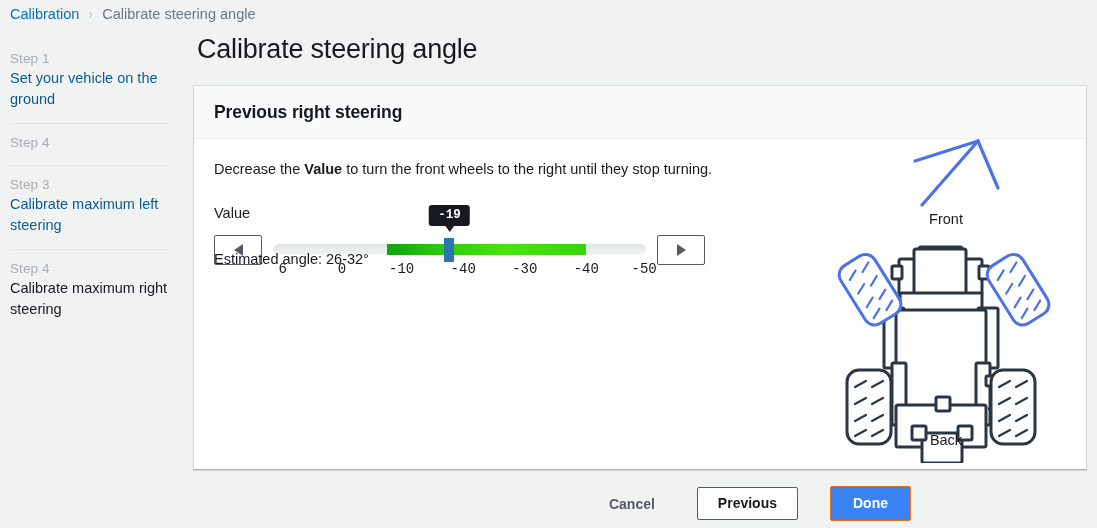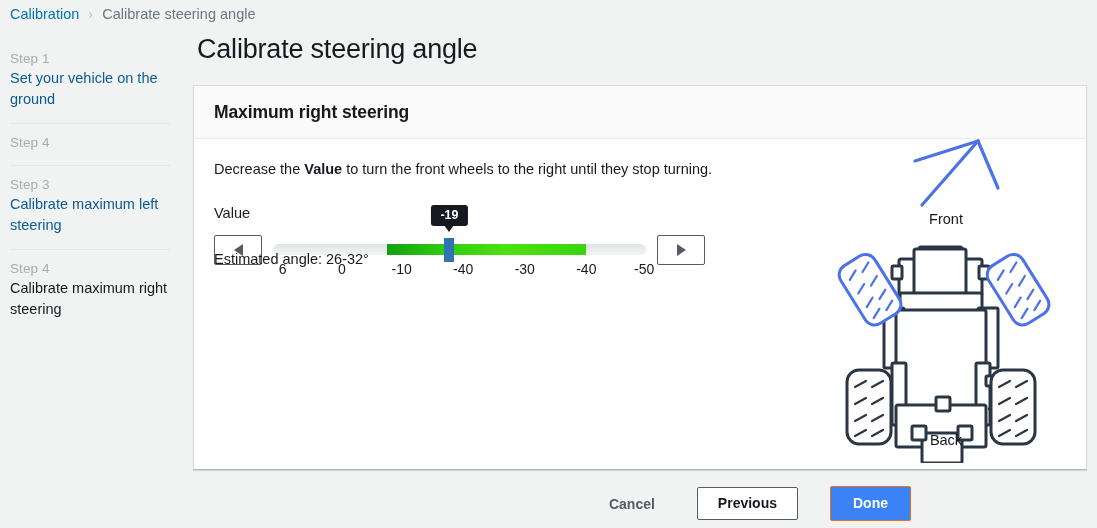--- a/index.html
+++ b/index.html
@@ -76,21 +76,21 @@
   .instruction { font-size: 14.5px; color: #16191f; line-height: 19px; }
   .instruction b { font-weight: bold; }
 
   .value-label {
     font-size: 14.5px; color: #16191f; margin-top: 26px;
   }
 
   
   .slider-row {
     margin-top: 14px; display: flex; align-items: center;
-    position: relative; width: 520px;
+    position: relative; width: 520px; font-family: Liberation Mono, monospace;
   }
   .step-btn {
     width: 48px; height: 30px;
     background: #fff;
     border: 1px solid #545b64;
     border-radius: 2px;
     display: flex; align-items: center; justify-content: center;
     cursor: pointer; flex: none;
   }
   .tri {
@@ -217,21 +217,21 @@
       <div class="step-num">Step 4</div>
       <div class="step-label">Calibrate maximum right steering</div>
     </div>
   </div>
 
   <div class="main">
     <h1 class="page-title">Calibrate steering angle</h1>
 
     <div class="card">
       <div class="card-header">
-        <div class="card-header-title">Maximum right steering</div>
+        <div class="card-header-title">Previous right steering</div>
       </div>
 
       <div class="card-body">
 
         <div class="instruction"><span>Decrease the </span><b>Value</b><span> to turn the front wheels to the right until they stop turning.</span></div>
 
         <div class="value-label">Value</div>
 
         <div class="slider-row">
 

